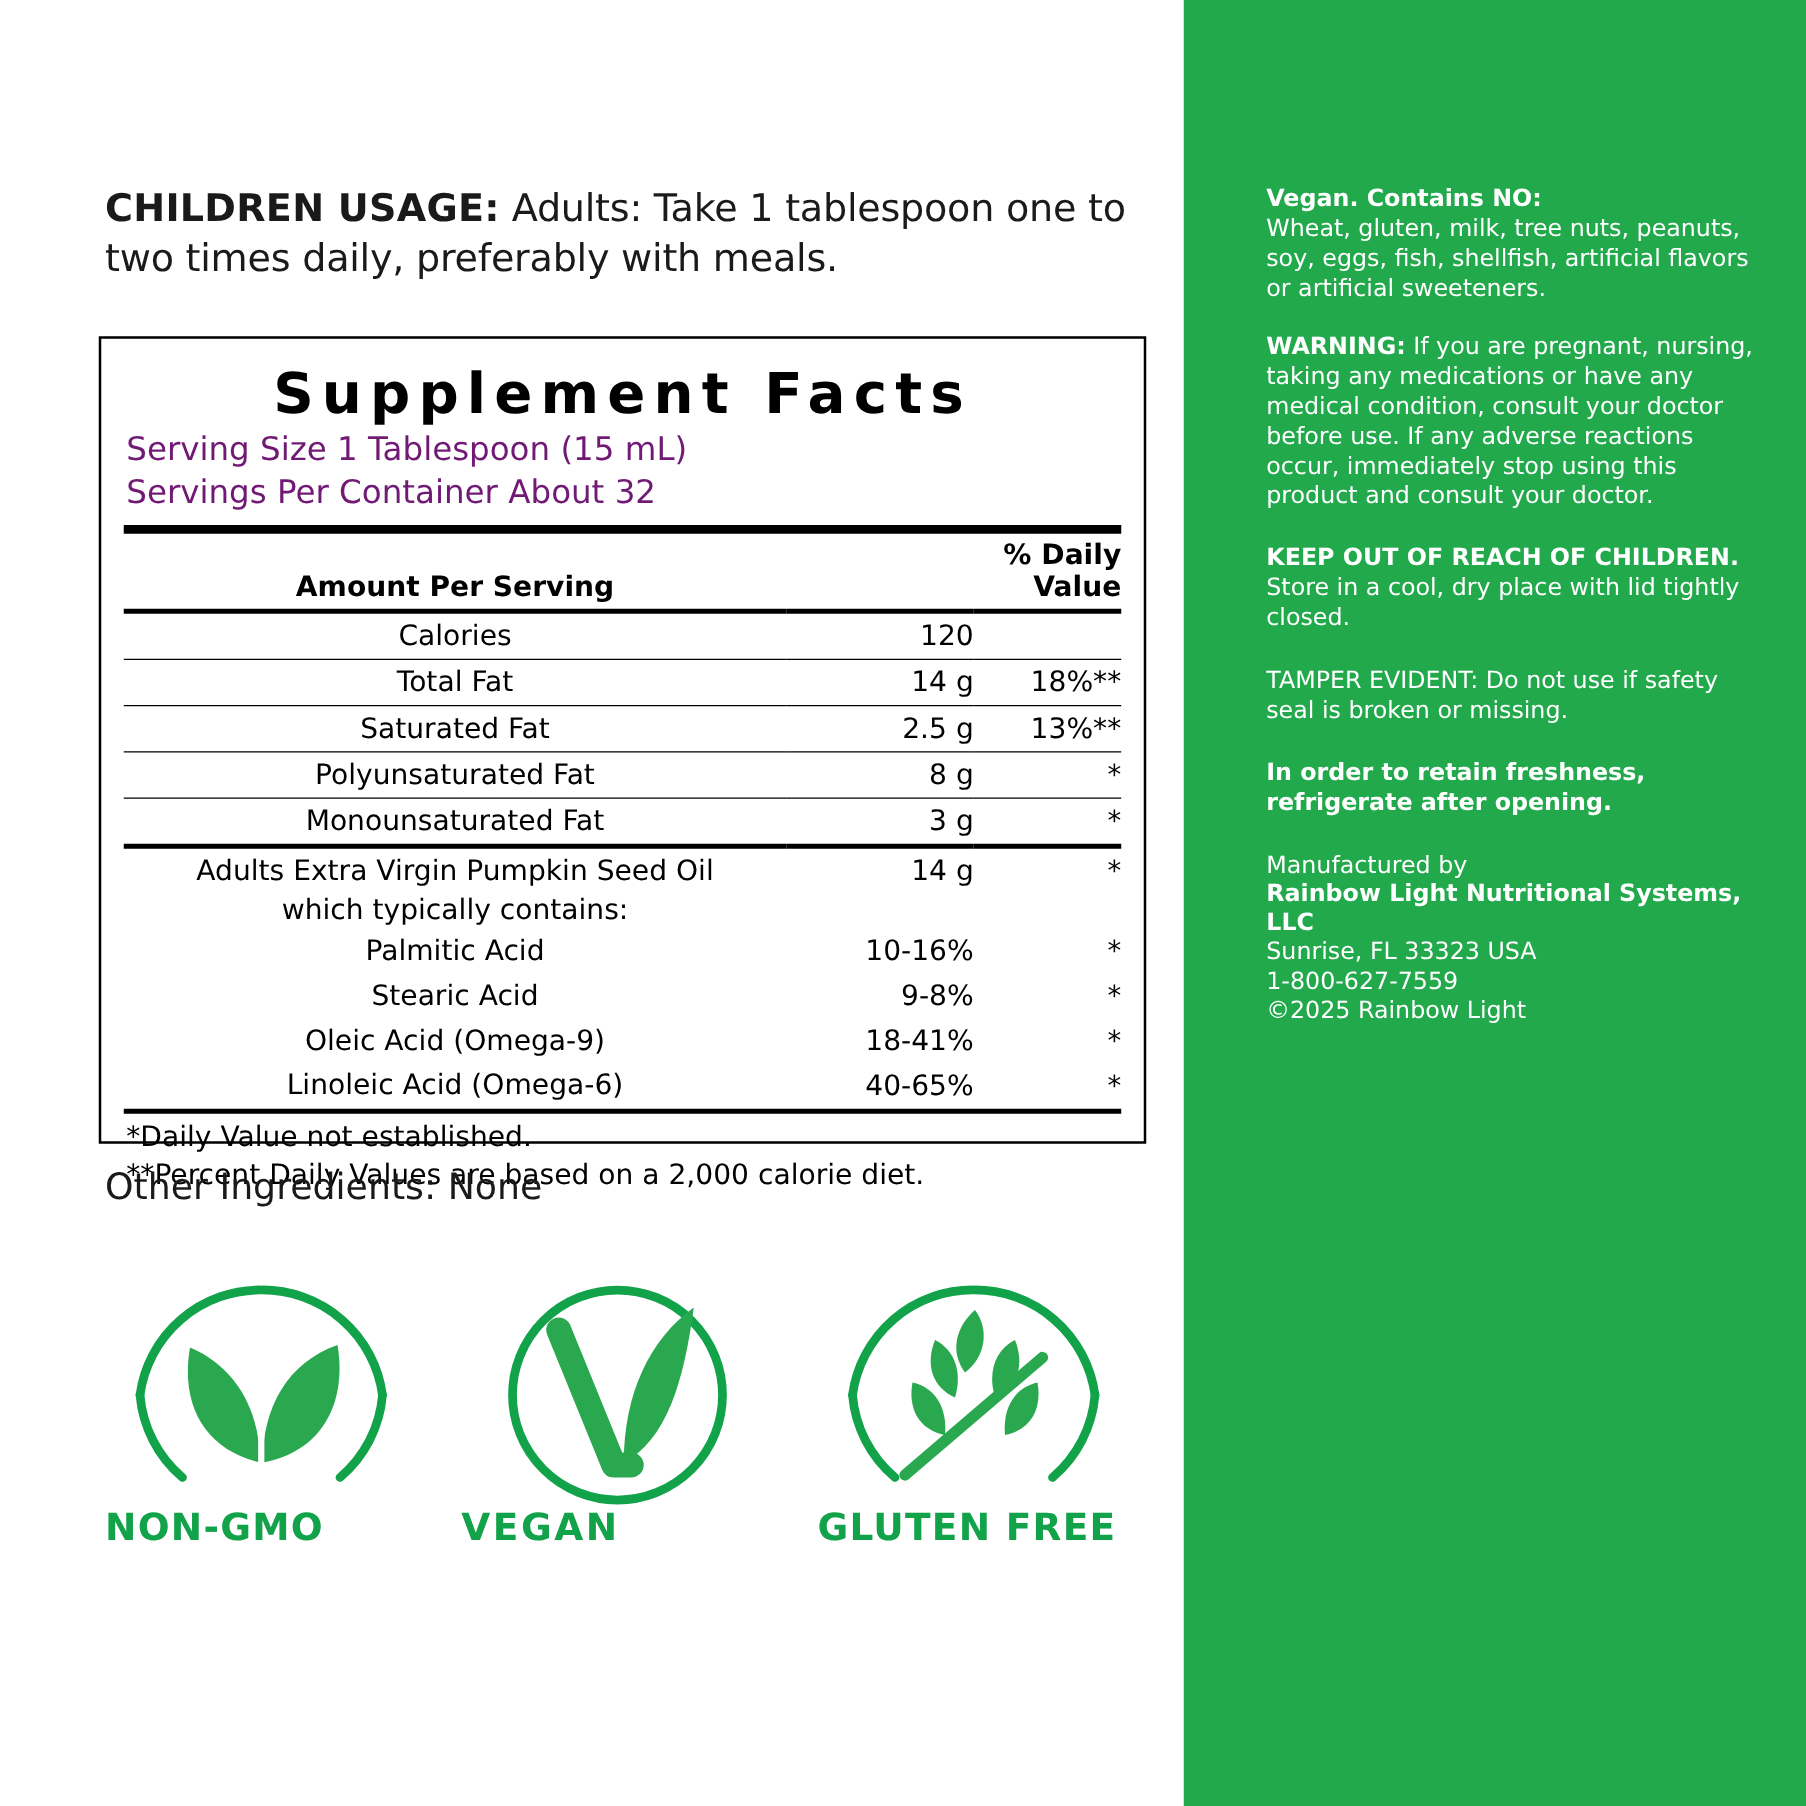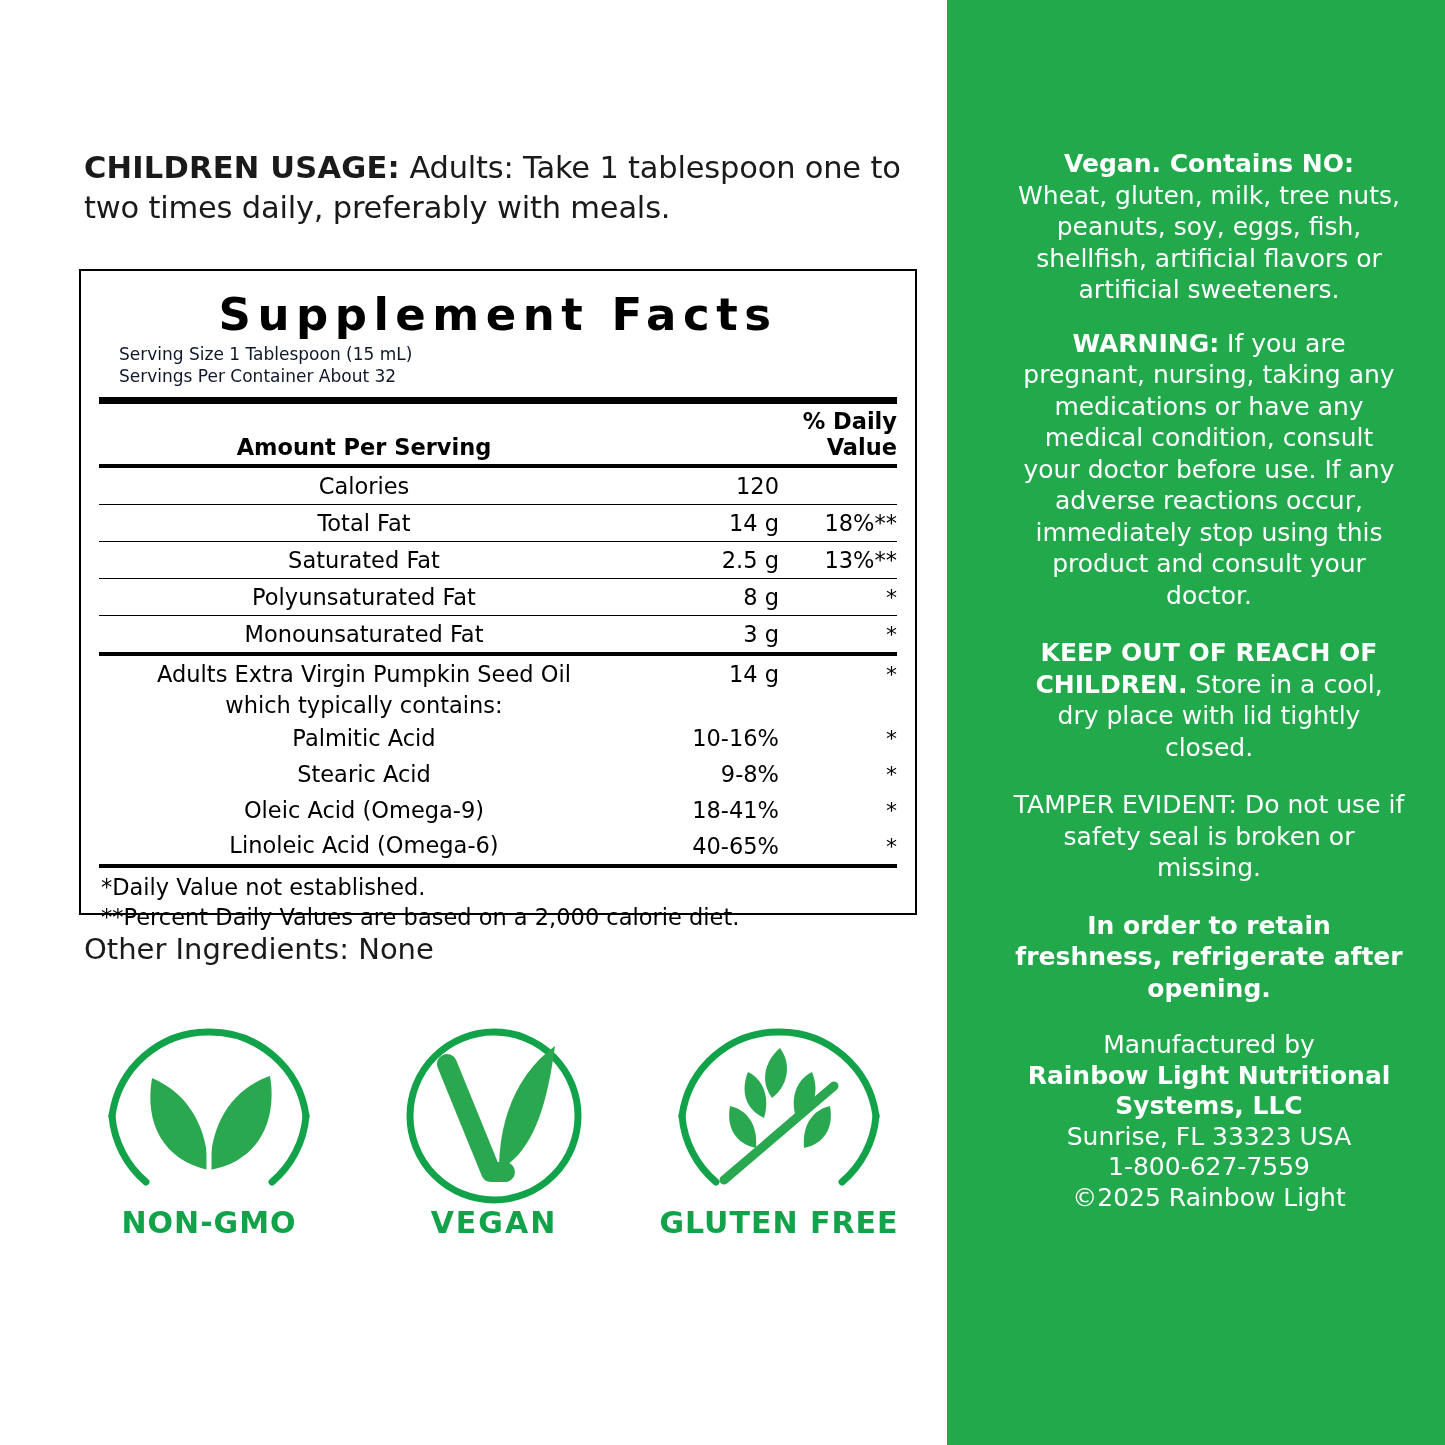--- a/index.html
+++ b/index.html
@@ -56,24 +56,24 @@
     font-weight: bold;
     letter-spacing: 6.5px;
     text-align: center;
     color: #000;
     line-height: 1.05;
     margin-top: 6px;
     margin-bottom: 6px;
     font-family: "DejaVu Sans", sans-serif;
   }
   .sf-serving {
-    font-size: 17px;
+    font-size: 26px;
     line-height: 1.28;
-    color: #0f172a;
-    margin-left: 20px;
+    color: #701a75;
+    margin-left: 2px;
   }
   .rule-thick {
     border-top: 7px solid #000;
     margin-top: 9px;
   }
   .rule-med {
     border-top: 4px solid #000;
   }
   table.sf {
     width: 100%;
@@ -119,21 +119,21 @@
     position: absolute;
     left: 84px;
     top: 1020px;
     width: 820px;
     display: flex;
     justify-content: space-between;
     align-items: flex-start;
   }
   .badge {
     width: 250px;
-    text-align: center;
+    text-align: left;
     position: relative;
   }
   .badge svg { display: block; margin: 0 auto; }
   .badge-label {
     font-size: 30px;
     font-weight: bold;
     color: #12a34a;
     letter-spacing: 1px;
     font-family: "DejaVu Sans", sans-serif;
   }
@@ -143,23 +143,22 @@
     width: 9px;
     height: 100%;
     background: #ffffff;
   }
   .right {
     width: 498px;
     height: 100%;
     background: #22a94c;
     color: #ffffff;
     padding: 148px 40px 0 66px;
-    font-size: 25px;
+    font-size: 19px;
     line-height: 1.26;
-    text-align: center;
   }
   .right p {
     margin: 0 0 26px 0;
   }
   .right b { font-weight: bold; }
   .right .mfr { margin-top: 0; line-height: 1.22; }
   .right .tight { margin-bottom: 22px; }
 </style>
 </head>
 <body>

